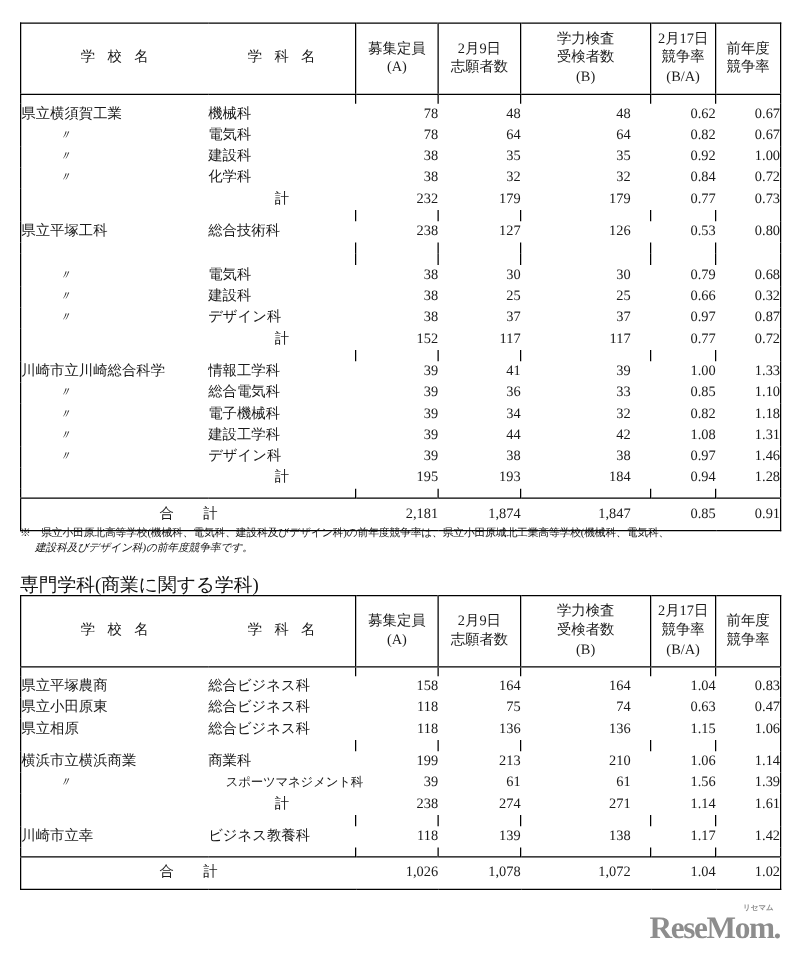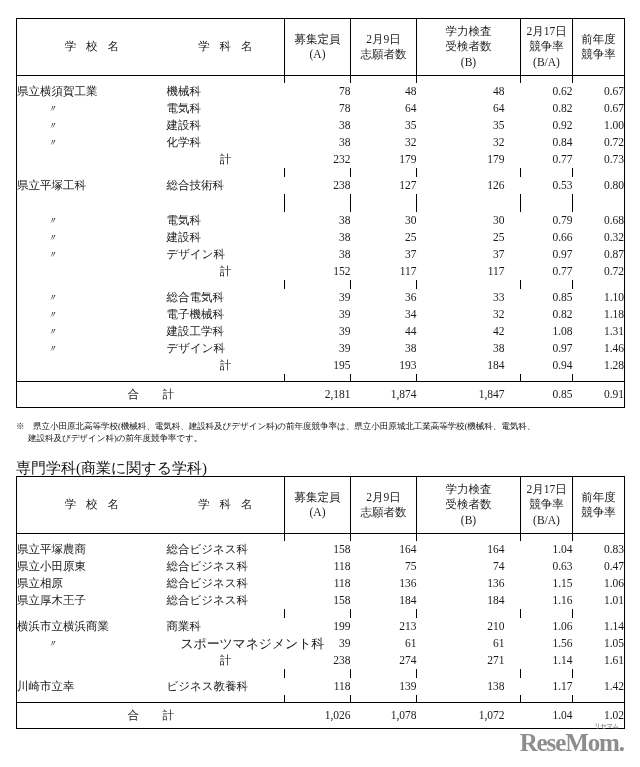--- a/index.html
+++ b/index.html
@@ -89,21 +89,21 @@
   }
   td.dept {
     padding-left: 22px;
     white-space: nowrap;
   }
   td.dept.center {
     padding-left: 0;
     text-align: center;
   }
   td.dept.tiny {
-    font-size: 13px;
+    font-size: 10px;
     letter-spacing: -0.2px;
     padding-left: 14px;
   }
   td.num {
     text-align: right;
     padding-right: 10px;
     font-variant-numeric: lining-nums;
   }
   td.num.exam { padding-right: 16px; }
 
@@ -127,21 +127,21 @@
   
   .note {
     position: absolute;
     left: 16px;
     width: 612px;
     font-size: 8.6px;
     line-height: 12.4px;
     letter-spacing: -0.1px;
     color: #111;
   }
-  .note .note-line2 { padding-left: 12px; display: block; }
+  .note .note-line2 { padding-left: 12px; display: block; font-style: italic; }
 
   
   .caption {
     position: absolute;
     left: 16px;
     font-size: 15px;
     color: #111;
   }
 
   
@@ -350,20 +350,29 @@
           <tr class="spacer">
             <td class=""></td>
             <td class=""></td>
             <td class="sep"></td>
             <td class="sep"></td>
             <td class="sep"></td>
             <td class="sep"></td>
             <td class="sep-thick"></td>
           </tr>
           <tr class="data">
+            <td class="school">川崎市立川崎総合科学</td>
+            <td class="dept">情報工学科</td>
+            <td class="num sep">39</td>
+            <td class="num sep">41</td>
+            <td class="num exam sep">39</td>
+            <td class="num sep">1.00</td>
+            <td class="num sep-thick">1.33</td>
+          </tr>
+          <tr class="data">
             <td class="school ditto">〃</td>
             <td class="dept">総合電気科</td>
             <td class="num sep">39</td>
             <td class="num sep">36</td>
             <td class="num exam sep">33</td>
             <td class="num sep">0.85</td>
             <td class="num sep-thick">1.10</td>
           </tr>
           <tr class="data">
             <td class="school ditto">〃</td>
@@ -502,29 +511,20 @@
           </tr>
           <tr class="data">
             <td class="school">県立相原</td>
             <td class="dept">総合ビジネス科</td>
             <td class="num sep">118</td>
             <td class="num sep">136</td>
             <td class="num exam sep">136</td>
             <td class="num sep">1.15</td>
             <td class="num sep-thick">1.06</td>
           </tr>
-          <tr class="data">
-            <td class="school">県立厚木王子</td>
-            <td class="dept">総合ビジネス科</td>
-            <td class="num sep">158</td>
-            <td class="num sep">184</td>
-            <td class="num exam sep">184</td>
-            <td class="num sep">1.16</td>
-            <td class="num sep-thick">1.01</td>
-          </tr>
           <tr class="spacer">
             <td class=""></td>
             <td class=""></td>
             <td class="sep"></td>
             <td class="sep"></td>
             <td class="sep"></td>
             <td class="sep"></td>
             <td class="sep-thick"></td>
           </tr>
           <tr class="data">
@@ -536,21 +536,21 @@
             <td class="num sep">1.06</td>
             <td class="num sep-thick">1.14</td>
           </tr>
           <tr class="data">
             <td class="school ditto">〃</td>
             <td class="dept tiny">スポーツマネジメント科</td>
             <td class="num sep">39</td>
             <td class="num sep">61</td>
             <td class="num exam sep">61</td>
             <td class="num sep">1.56</td>
-            <td class="num sep-thick">1.05</td>
+            <td class="num sep-thick">1.39</td>
           </tr>
           <tr class="data">
             <td class="school"></td>
             <td class="dept center">計</td>
             <td class="num sep">238</td>
             <td class="num sep">274</td>
             <td class="num exam sep">271</td>
             <td class="num sep">1.14</td>
             <td class="num sep-thick">1.61</td>
           </tr>

